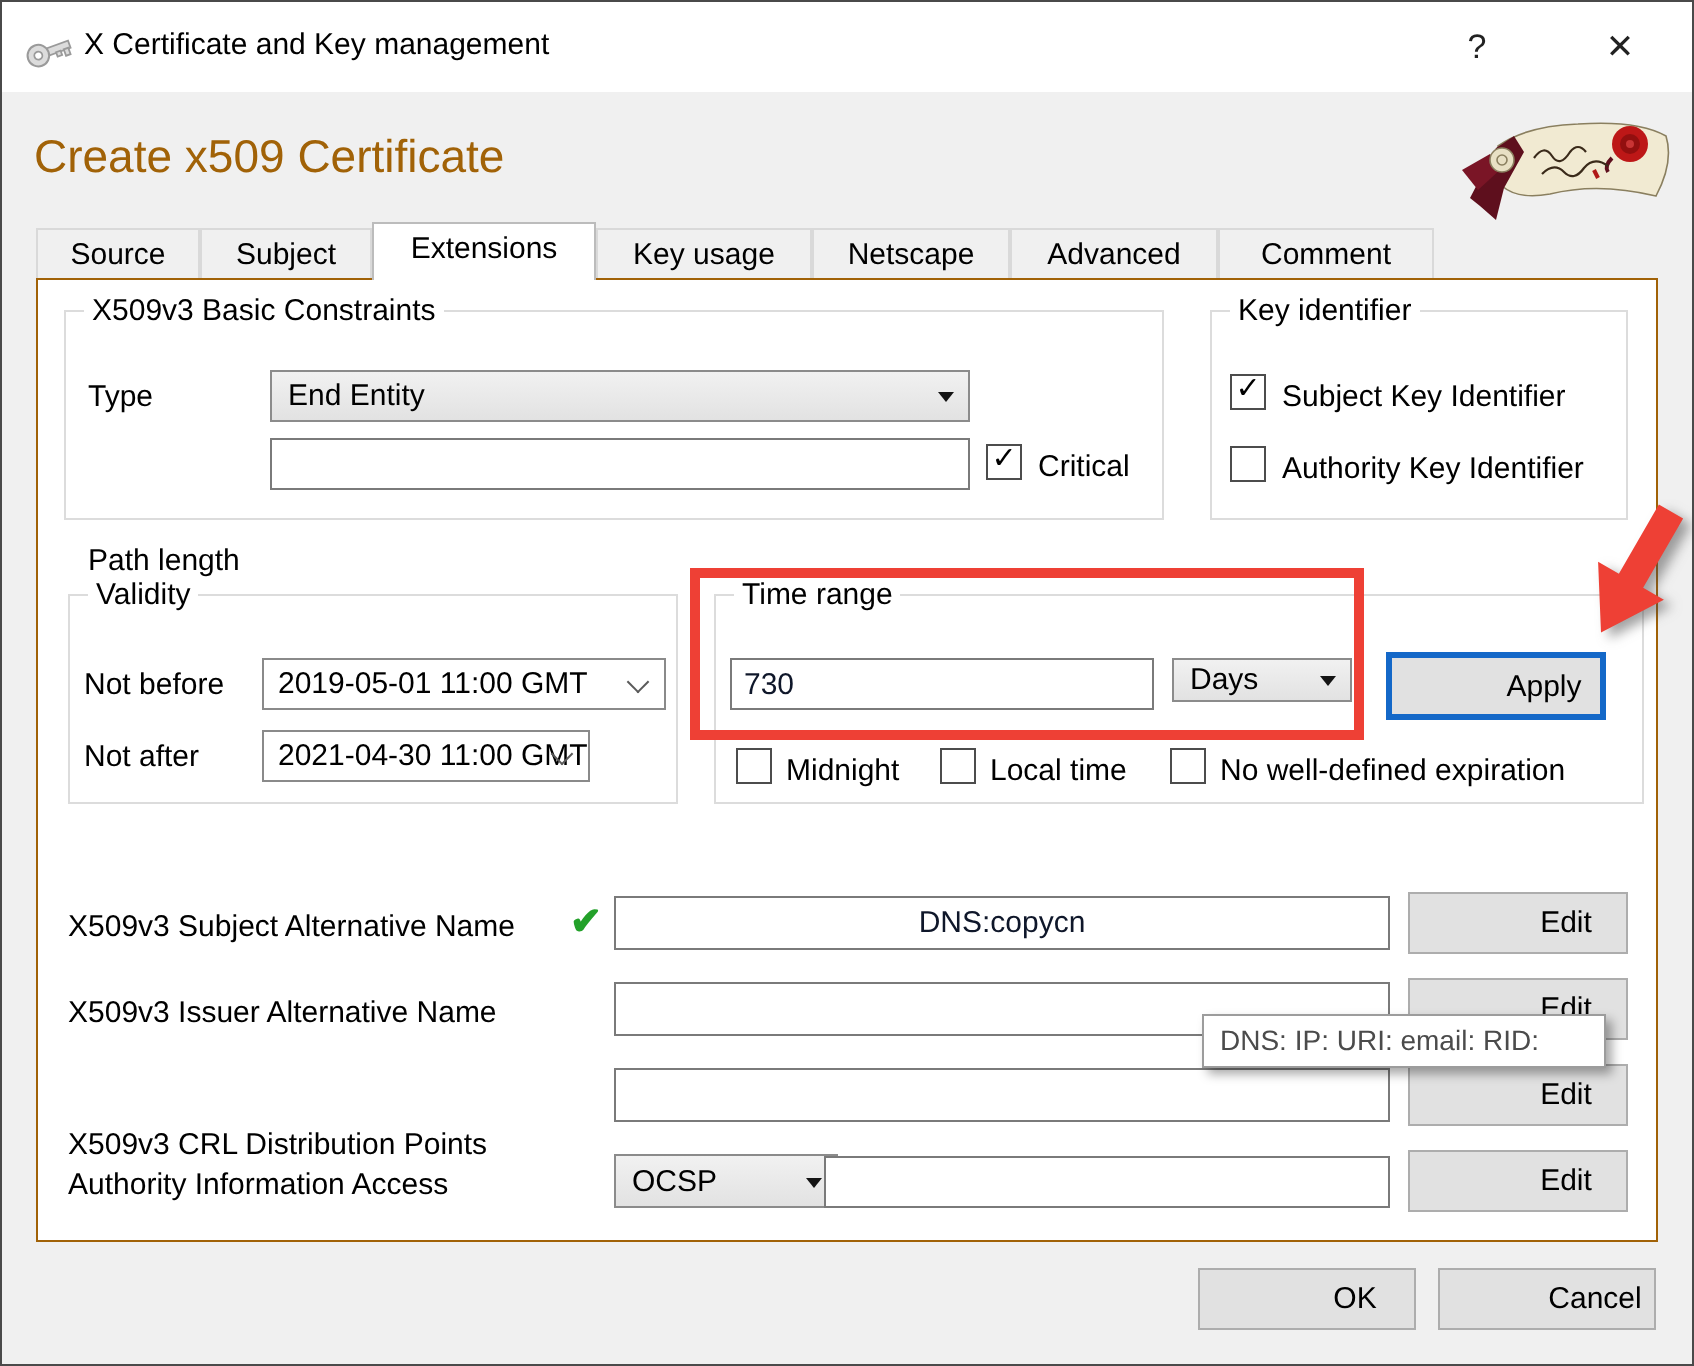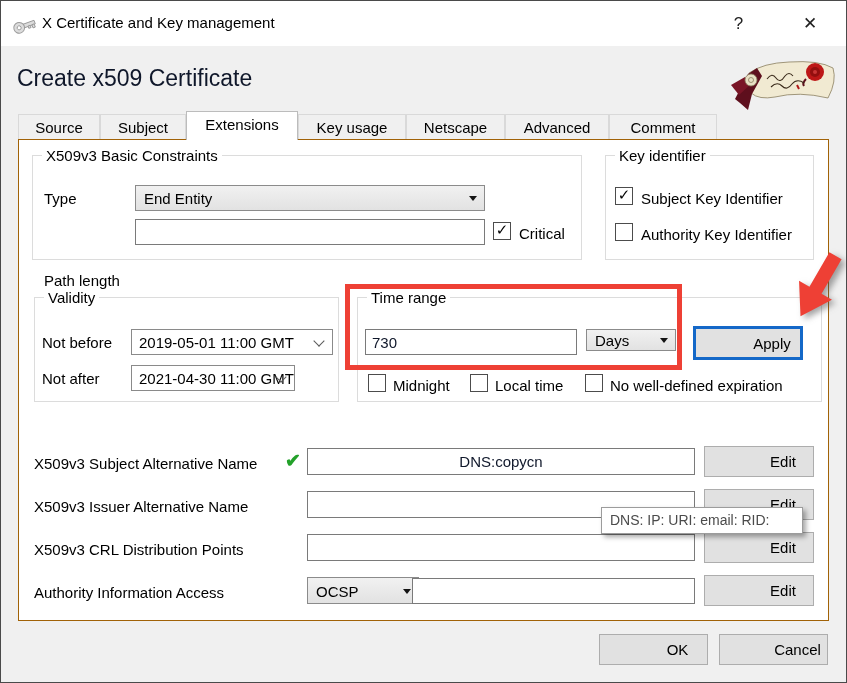--- a/index.html
+++ b/index.html
@@ -8,21 +8,21 @@
     position:relative; width:847px; height:683px;
     background:#f0f0f0; border:1px solid #4a4a4a; overflow:hidden;
     font-family:"Liberation Sans", sans-serif; color:#000;
   }
   .abs { position:absolute; }
   
   .titlebar { position:absolute; left:0; top:0; width:100%; height:45px; background:#ffffff; }
   .titlebar .title { position:absolute; left:41px; top:13px; font-size:15px; white-space:nowrap; }
   .tb-btn { position:absolute; top:0; height:45px; width:55px; text-align:center; line-height:45px; font-size:17px; color:#222; cursor:default; }
   
-  .page-title { position:absolute; left:16px; top:64px; font-size:23px; font-weight:400; color:#0f172a; white-space:nowrap; }
+  .page-title { position:absolute; left:16px; top:64px; font-size:23px; font-weight:400; color:#a16207; white-space:nowrap; }
   
   .tab { position:absolute; top:113px; height:26px; background:#f0f0f0; border:1px solid #d9d9d9; border-bottom:none; text-align:center; font-size:15px; line-height:25px; white-space:nowrap; }
   .tab.active { top:110px; height:29px; background:#ffffff; border:1px solid #bcbcbc; border-bottom:none; z-index:3; }
   .tab-pane { position:absolute; left:17px; top:138px; width:811px; height:482px; background:#ffffff; border:1px solid #a16207; z-index:1; }
   
   .groupbox { position:absolute; border:1px solid #dcdcdc; }
   .group-label { position:absolute; top:-9px; left:9px; background:#ffffff; padding:0 4px; font-size:15px; white-space:nowrap; }
   
   .lbl { position:absolute; font-size:15px; white-space:nowrap; }
   .textinput { position:absolute; background:#ffffff; border:1px solid #7a7a7a; font-family:"Liberation Sans",sans-serif; font-size:15px; padding:0 6px; color:#0f172a; }
@@ -140,21 +140,21 @@
 
     <span class="lbl" style="left:15px;top:315px;">X509v3 Subject Alternative Name</span>
     <span class="valid-check" style="left:266px;top:309px;">✔</span>
     <input class="textinput" style="left: 288px; top: 308px; width: 388px; height: 27px; text-align: center;" value="DNS:copycn">
     <div class="btn" style="left:685px;top:306px;width:110px;height:31px;">Edit</div>
 
     <span class="lbl" style="left:15px;top:358px;">X509v3 Issuer Alternative Name</span>
     <input class="textinput" style="left: 288px; top: 351px; width: 388px; height: 27px;" value="">
     <div class="btn" style="left:685px;top:349px;width:110px;height:31px;">Edit</div>
 
-    <span class="lbl" style="left:15px;top:401px;">X509v3 CRL Distribution Points</span>
+    <span class="lbl" style="left:15px;top:424px;">X509v3 CRL Distribution Points</span>
     <input class="textinput" style="left: 288px; top: 394px; width: 388px; height: 27px;" value="">
     <div class="btn" style="left:685px;top:392px;width:110px;height:31px;">Edit</div>
 
     <span class="lbl" style="left:15px;top:444px;">Authority Information Access</span>
     <div class="combo" style="left:288px;top:437px;width:112px;height:27px;">
       <span class="val">OCSP</span>
       <span class="tri"></span>
     </div>
     <input class="textinput" style="left: 393px; top: 438px; width: 283px; height: 26px;" value="">
     <div class="btn" style="left:685px;top:435px;width:110px;height:31px;">Edit</div>

